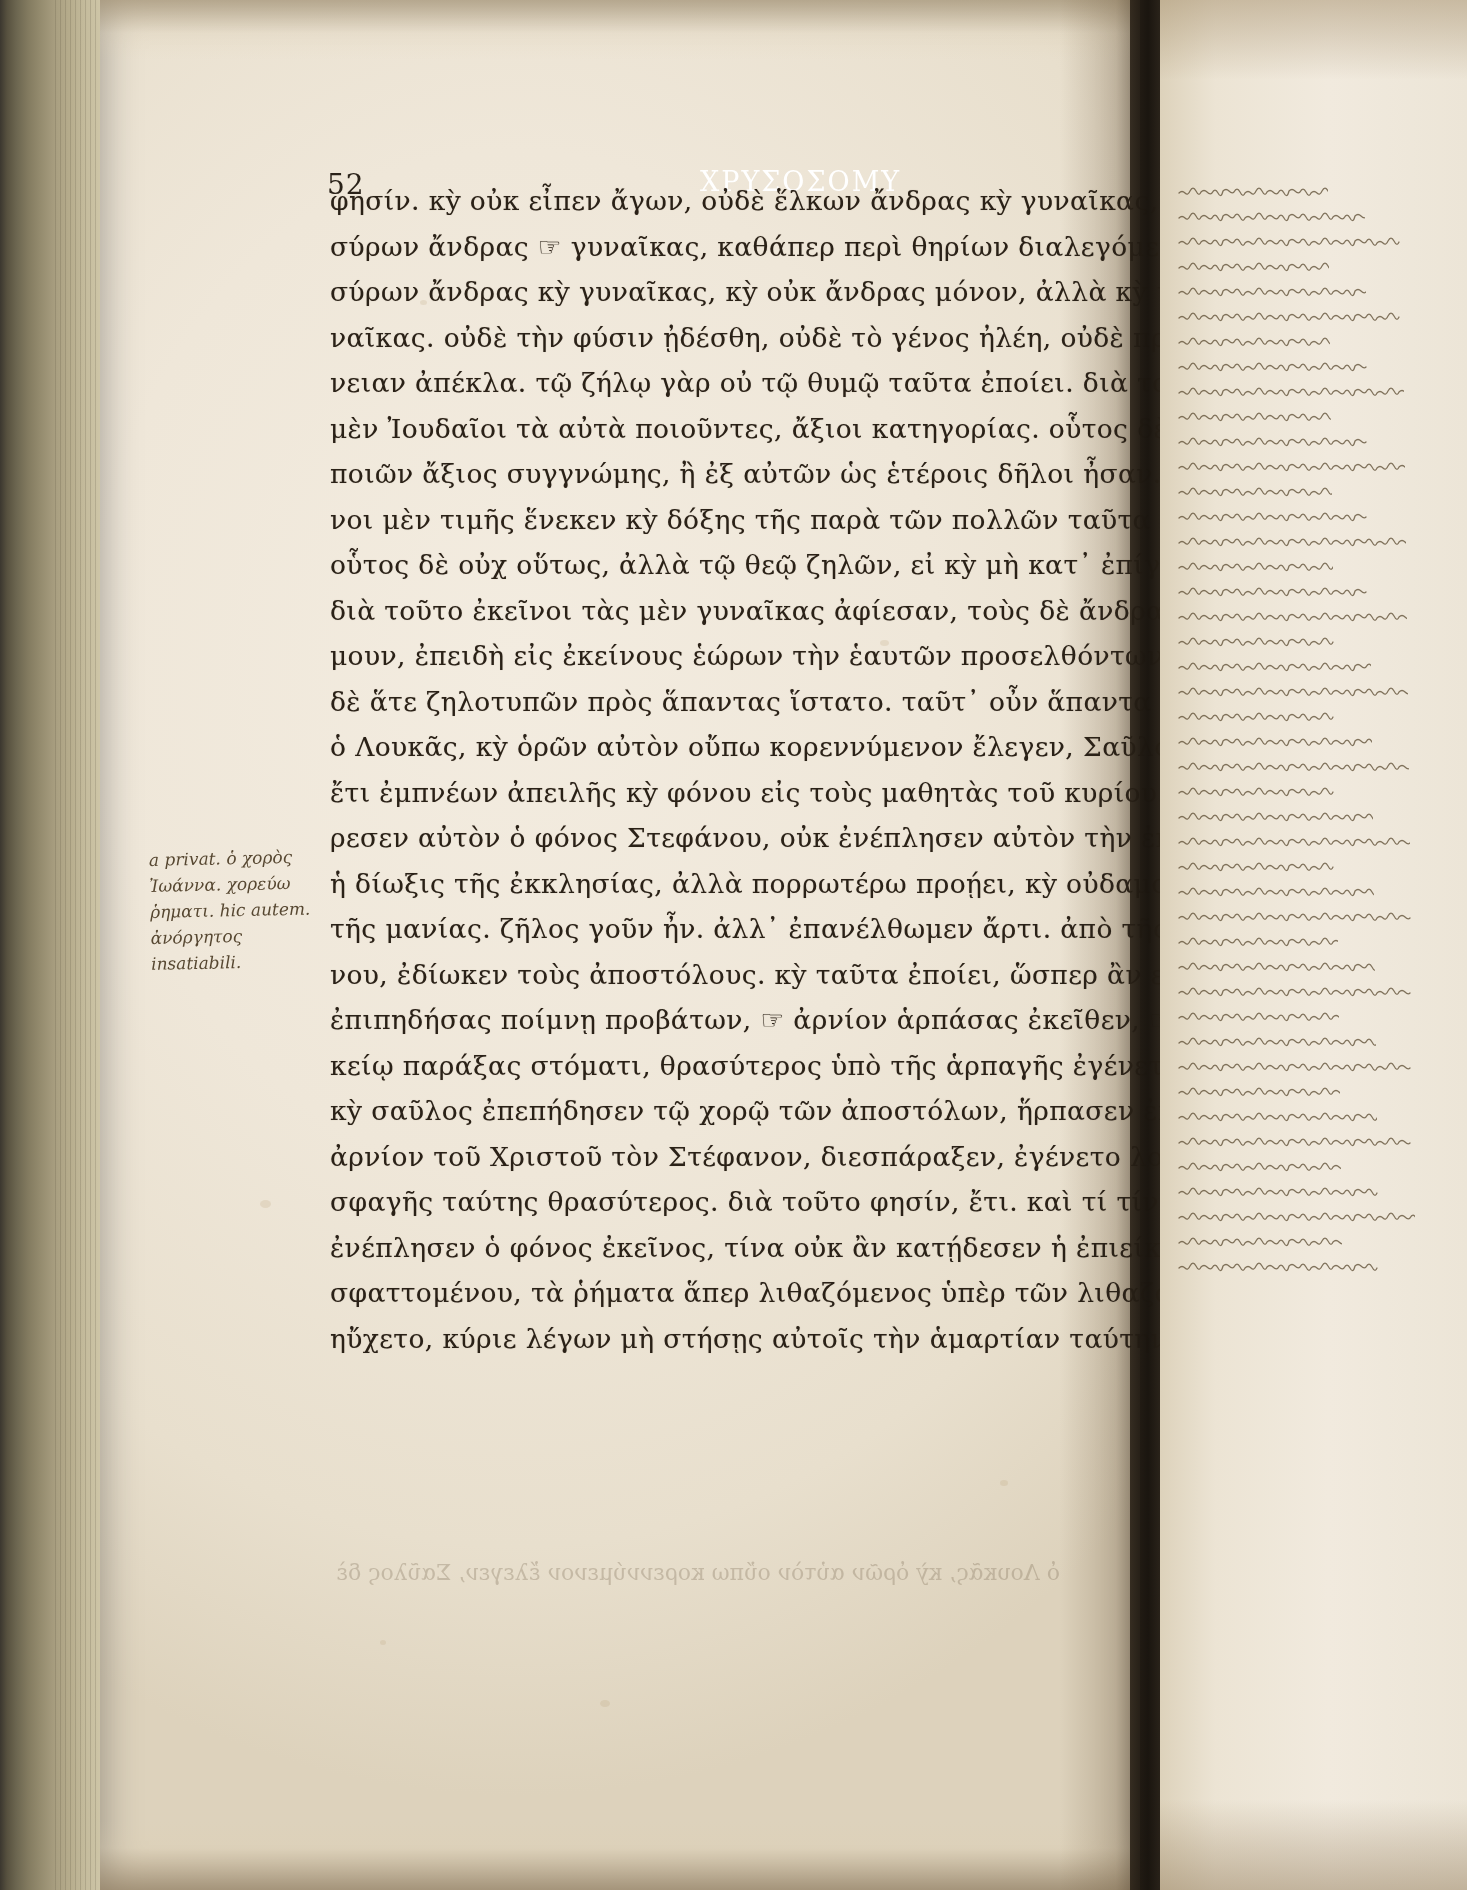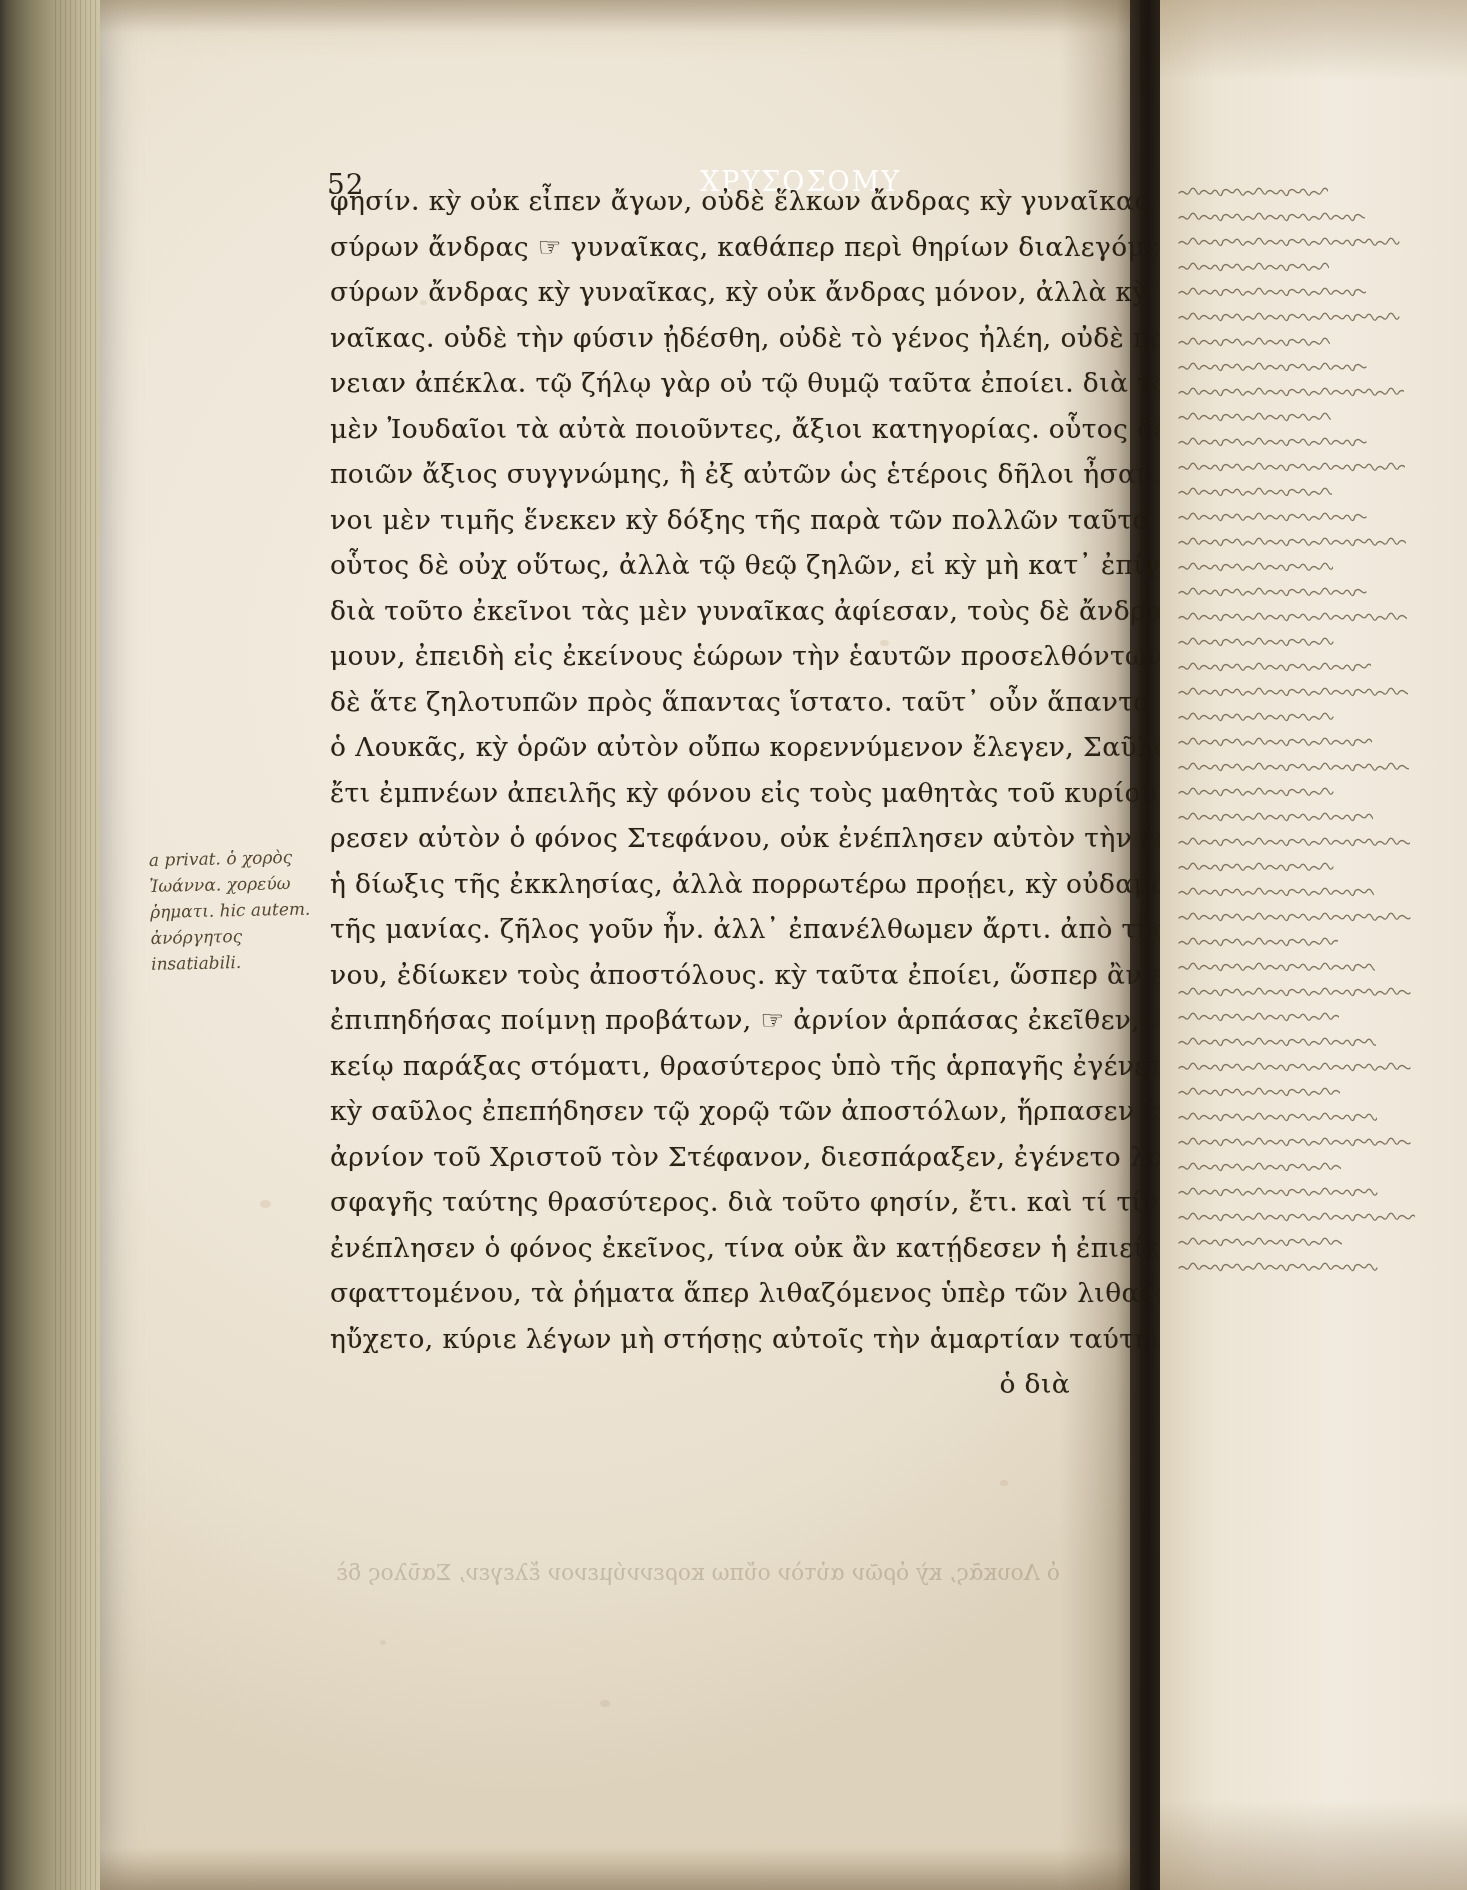--- a/index.html
+++ b/index.html
@@ -250,21 +250,20 @@
     <div class="line">τῆς μανίας. ζῆλος γοῦν ἦν. ἀλλ᾿ ἐπανέλθωμεν ἄρτι. ἀπὸ τῆς σφαγῆς Στεφά-</div>
     <div class="line">νου, ἐδίωκεν τοὺς ἀποστόλους. κỳ ταῦτα ἐποίει, ὥσπερ ἂν εἰ λύκος ἄγριος</div>
     <div class="line">ἐπιπηδήσας ποίμνῃ προβάτων, ☞ ἀρνίον ἁρπάσας ἐκεῖθεν, ☞ τῷ δι-</div>
     <div class="line">κείῳ παράξας στόματι, θρασύτερος ὑπὸ τῆς ἁρπαγῆς ἐγένετο. οὕτω</div>
     <div class="line">κỳ σαῦλος ἐπεπήδησεν τῷ χορῷ τῶν ἀποστόλων, ἥρπασεν ἐκεῖθεν τὸ</div>
     <div class="line">ἀρνίον τοῦ Χριστοῦ τὸν Στέφανον, διεσπάραξεν, ἐγένετο λοιπὸν ὑπὸ τῆς</div>
     <div class="line">σφαγῆς ταύτης θρασύτερος. διὰ τοῦτο φησίν, ἔτι. καὶ τί τίνα οὐκ ἂν</div>
     <div class="line">ἐνέπλησεν ὁ φόνος ἐκεῖνος, τίνα οὐκ ἂν κατῄδεσεν ἡ ἐπιείκεια τοῦ</div>
     <div class="line">σφαττομένου, τὰ ῥήματα ἅπερ λιθαζόμενος ὑπὲρ τῶν λιθαζόντων</div>
     <div class="line">ηὔχετο, κύριε λέγων μὴ στήσῃς αὐτοῖς τὴν ἁμαρτίαν ταύτην. διὰ τοῦτο</div>
-    <div class="line indent-right">ὁ διὰ</div>
   </div>
 
   <div class="bleed">ὁ Λουκᾶς, κỳ ὁρῶν αὐτὸν οὔπω κορεννύμενον ἔλεγεν, Σαῦλος δὲ</div>
 
   <div class="margin-note">a privat. ὁ χορὸς Ἰωάννα. χορεύω ῥηματι. hic autem. ἀνόργητος insatiabili.</div>
 
   <div class="spine"></div>
 
   <div class="leaf-right"></div>
   <div class="leaf-right-top"></div>

